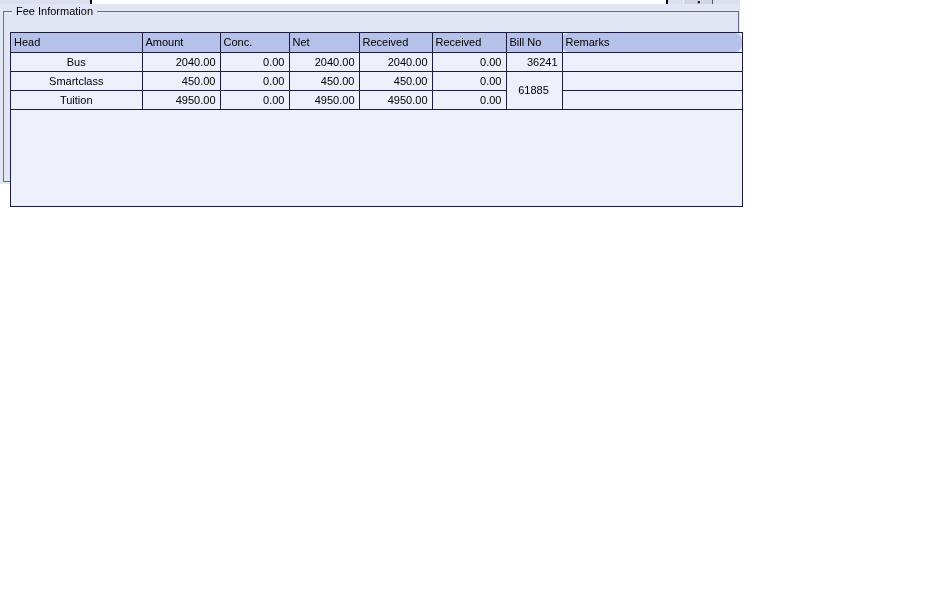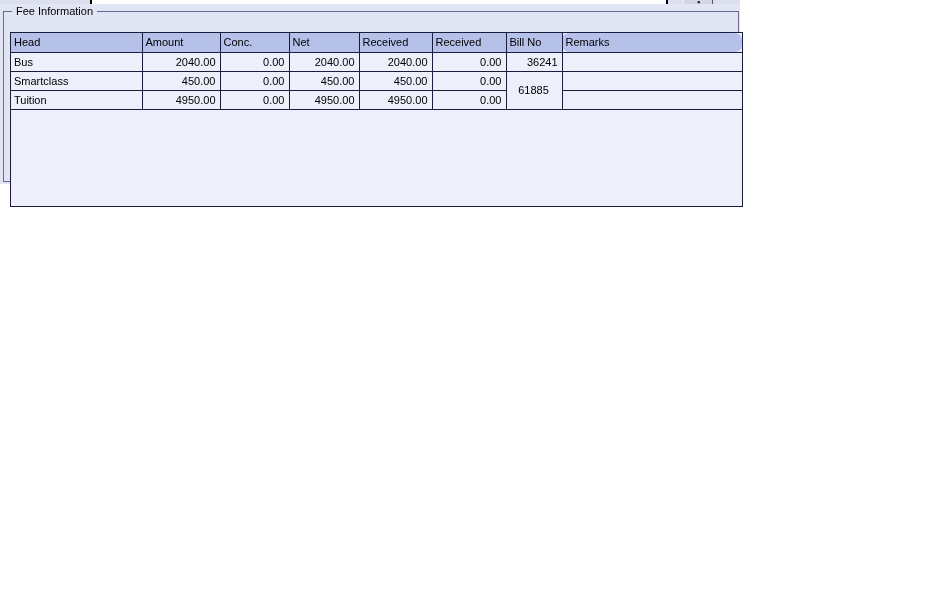--- a/index.html
+++ b/index.html
@@ -71,21 +71,21 @@
     border-right:1px solid var(--grid-border);
     border-bottom:1px solid var(--grid-border);
     height:19px;font-size:11px;font-weight:normal;
     padding:0 3px;overflow:hidden;white-space:nowrap;
   }
   .fee-table th:last-child,.fee-table td:last-child{border-right:none;border-radius:7px;}
   .fee-table th{
     background:var(--header-bg);text-align:left;
   }
   .fee-table td.ar{text-align:right;padding-right:4px;}
-  .fee-table td.al{text-align:left;}
+  .fee-table td.al{text-align:center;}
   .fee-table td.merged{vertical-align:middle;text-align:center;}
 </style>
 </head>
 <body>
 
 <div class="canvas">
 
   <div class="top-strip">
     <input class="top-input" type="text" value="" style="">
     <div class="top-button">

